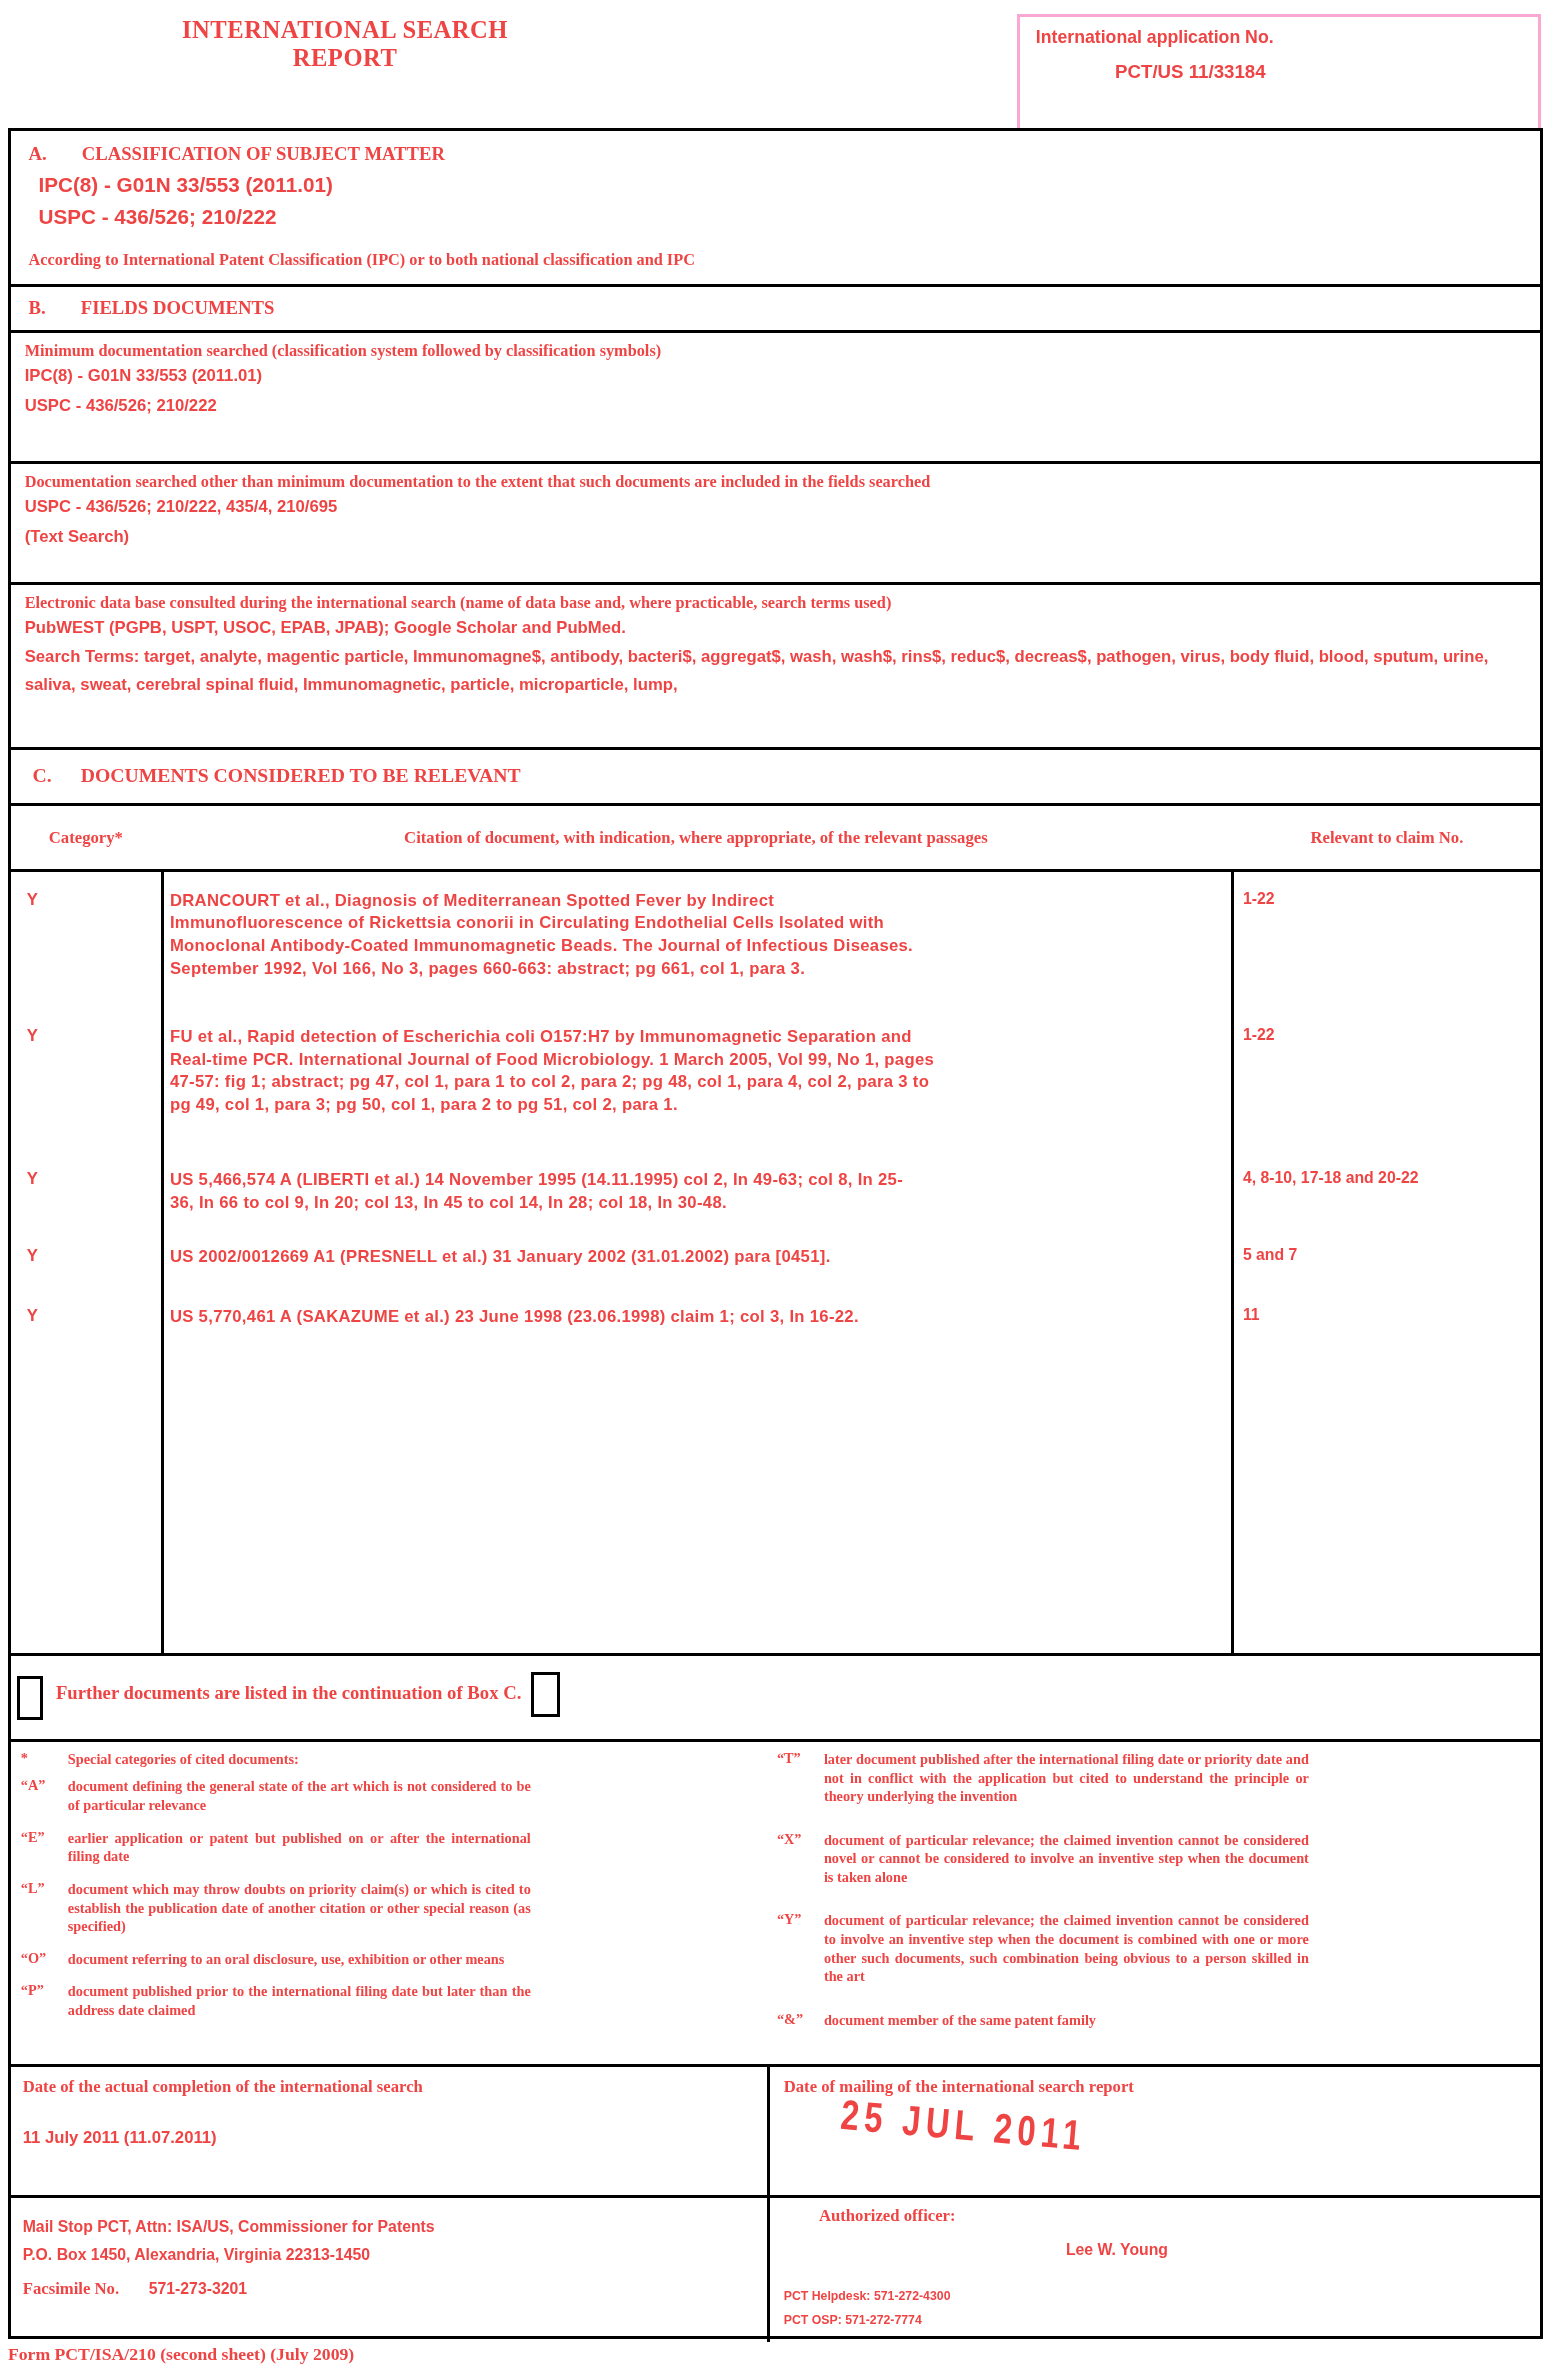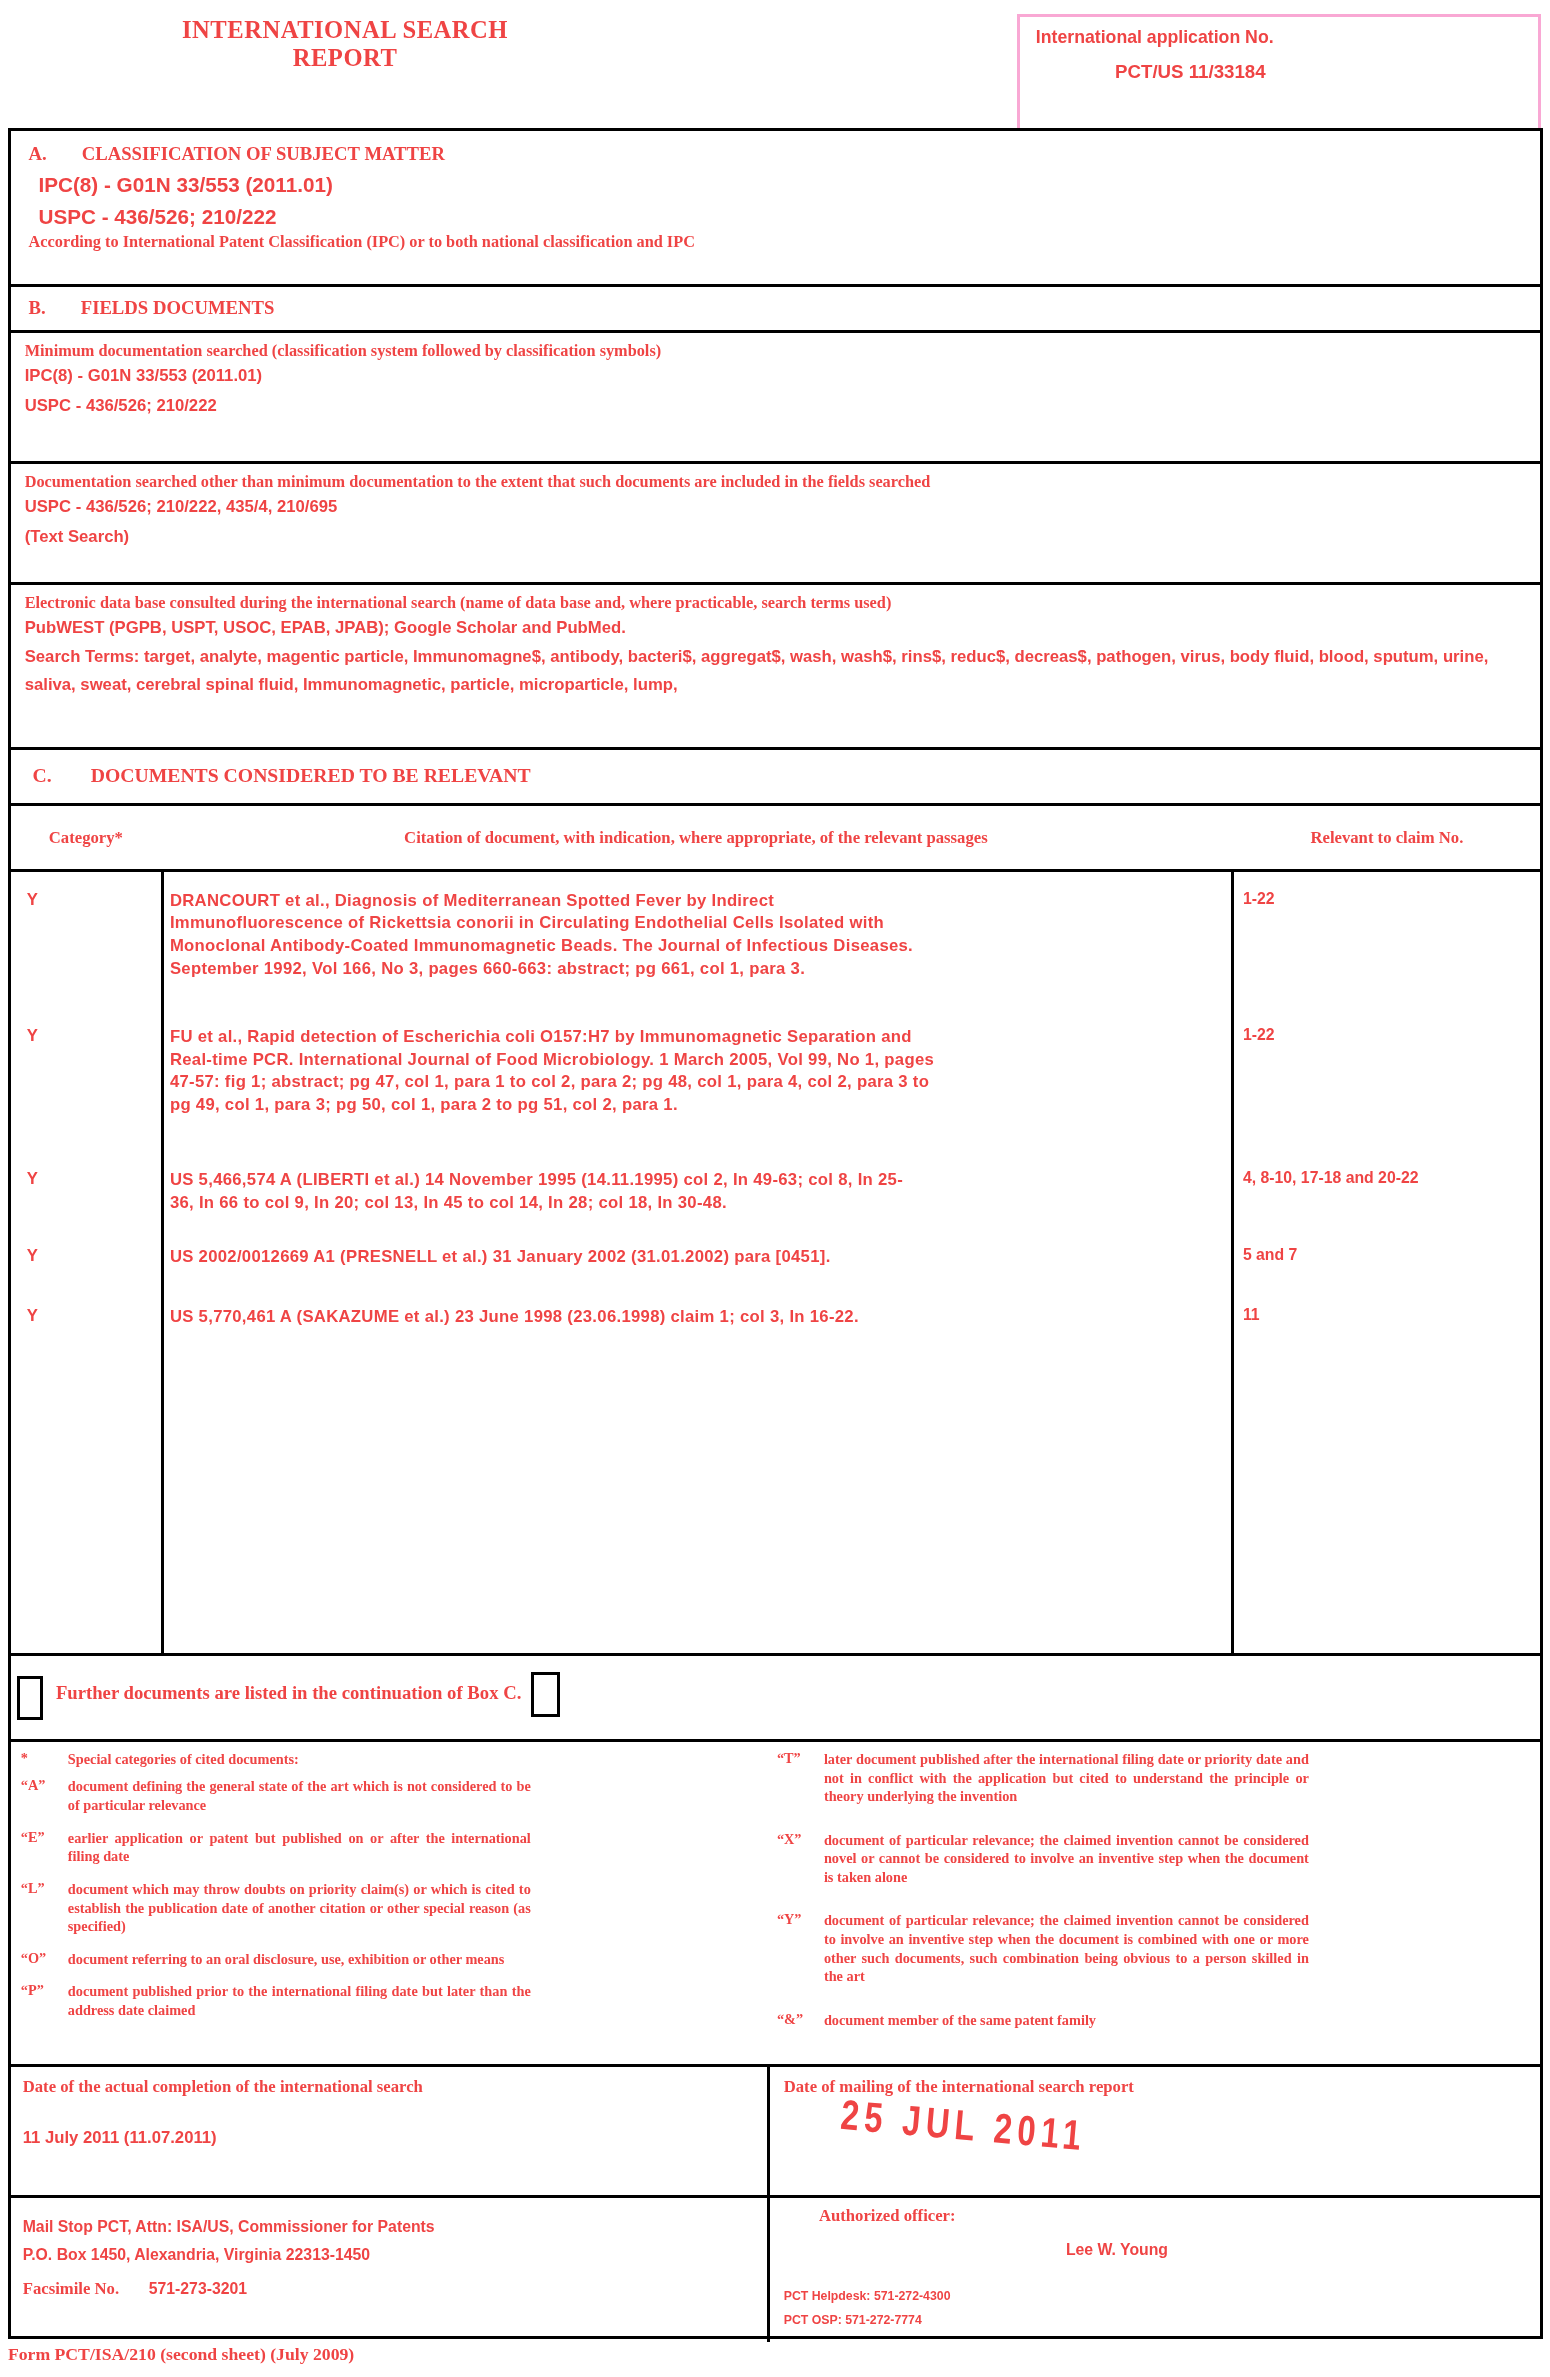--- a/index.html
+++ b/index.html
@@ -27,34 +27,34 @@
   }
   .sec { position:absolute; left:0; right:0; }
   .bt3 { border-top:3px solid #000; }
   .bt4 { border-top:3.9px solid #000; }
 
   .sec-head { font-size:18.7px; font-weight:bold; }
   .sec-head .t { margin-left:35px; }
 
   .secA { top:0; height:153px; padding:11.8px 0 0 17.7px; }
   .secA .code { font-family:"Liberation Sans", sans-serif; font-size:20.7px; font-weight:bold; margin:7.9px 0 0 9.9px; }
-  .secA .note { font-size:16.3px; font-weight:bold; margin-top:3px; }
+  .secA .note { font-size:16.3px; font-weight:bold; margin-top:21px; }
 
   .secBh { top:153px; height:46px; padding:9.9px 0 0 17.7px; }
 
   .subbox { padding:7.9px 0 0 13.8px; }
   .subbox .cap { font-size:16.3px; font-weight:bold; }
   .subbox .ln  { font-family:"Liberation Sans", sans-serif; font-size:16.7px; font-weight:bold; line-height:30.5px; }
   .secB1 { top:199px; height:100px; }
   .secB2 { top:330px; height:121px; }
   .secB3 { top:451px; height:165px; }
   .secB3 .ln2 { width:1505px; line-height:27.6px; }
 
   .secCh { top:616px; height:56px; padding:13.8px 0 0 21.7px; font-size:19.7px; }
-  .secCh .t { margin-left:39px; }
+  .secCh .t { margin-left:29px; }
 
   .thead { top:672px; height:69px; border-top:3px solid #000; border-bottom:3px solid #000; }
   .thead .c { position:absolute; top:0; height:100%; display:flex; align-items:center; justify-content:center; text-align:center; font-weight:bold; font-size:16.7px; }
   .th-cat    { left:0;      width:150px; font-size:16.3px; }
   .th-cit    { left:150px;  width:1070px; }
   .th-claims { left:1220px; width:312px; }
 
   .tbody { top:741px; height:781px; }
   .vline { position:absolute; top:0; width:0; height:781px; border-left:3px solid #000; }
   .vl-cat { left:150px; } .vl-claims { left:1220px; }

